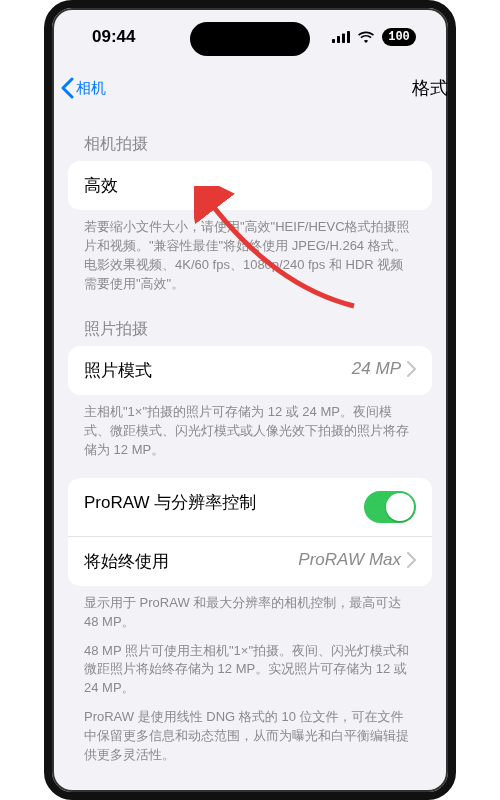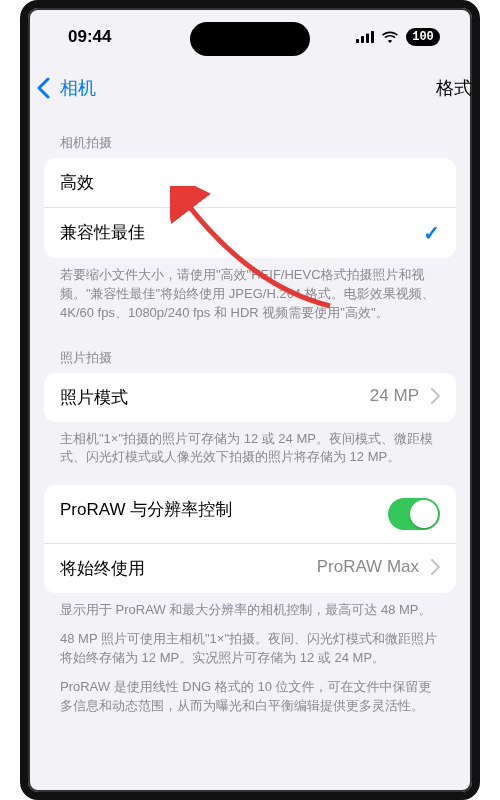--- a/index.html
+++ b/index.html
@@ -3,25 +3,25 @@
   <meta charset="utf-8">
   <style>
     * { box-sizing: border-box; margin: 0; padding: 0; }
     body {
       font-family: -apple-system, "Helvetica Neue", Arial, sans-serif;
       background: #fff;
       display: flex;
       justify-content: center;
     }
     .phone {
-      width: 460px;
+      width: 412px;
       height: 800px;
       position: relative;
       border: 8px solid #111;
-      border-radius: 18px;
+      border-radius: 28px;
       overflow: hidden;
       background: #f2f2f7;
       box-shadow: inset 0 0 0 2px #333;
     }
     .dynamic-island {
       position: absolute;
       top: 14px;
       left: 50%;
       transform: translateX(-50%);
       width: 120px;
@@ -72,22 +72,22 @@
       height: 44px;
       display: flex;
       align-items: center;
       padding: 0 8px;
       z-index: 30;
     }
     .back-btn {
       display: flex;
       align-items: center;
       color: #007aff;
-      font-size: 18px;
-      gap: 10px;
+      font-size: 15px;
+      gap: 2px;
     }
     .back-btn svg { display: block; }
     .nav-title {
       position: absolute;
       left: 0; right: 0;
       text-align: right;
       font-size: 18px;
       font-weight: 400;
       pointer-events: none;
     }
@@ -95,21 +95,21 @@
       position: absolute;
       top: 102px;
       bottom: 0;
       left: 0;
       right: 0;
       overflow-y: auto;
       padding: 16px 16px 40px 16px;
       color: #000;
     }
     .section-header {
-      font-size: 13px;
+      font-size: 16px;
       color: #8a8a8e;
       padding: 8px 16px 6px 16px;
     }
     .group {
       background: #fff;
       border-radius: 12px;
       overflow: hidden;
     }
     .row {
       display: flex;
@@ -117,23 +117,24 @@
       justify-content: space-between;
       padding: 13px 16px;
       font-size: 17px;
       border-bottom: 0.5px solid #e3e3e6;
     }
     .row:last-child { border-bottom: none; }
     .row-label {}
     .row-value {
       display: flex;
       align-items: center;
-      gap: 12px;
+      gap: 6px;
       color: #8a8a8e;
       font-size: 17px;
+      font-style: italic;
     }
     .check { color: #007aff; font-size: 20px; font-weight: 600; }
     .chevron { color: #c5c5c9; }
     .footer-text {
       font-size: 13px;
       color: #8a8a8e;
       padding: 8px 16px 18px 16px;
       line-height: 1.45;
     }
     .toggle {
@@ -196,24 +197,20 @@
     <div class="nav-title">格式</div>
   </div>
 
   <div class="content">
 
     <div class="section-header">相机拍摄</div>
     <div class="group">
       <div class="row">
         <span class="row-label">高效</span>
       </div>
-      <div class="row">
-        <span class="row-label">兼容性最佳</span>
-        <span class="check">✓</span>
-      </div>
     </div>
     <div class="footer-text">若要缩小文件大小，请使用"高效"HEIF/HEVC格式拍摄照片和视频。"兼容性最佳"将始终使用 JPEG/H.264 格式。电影效果视频、4K/60 fps、1080p/240 fps 和 HDR 视频需要使用"高效"。</div>
 
     <div class="section-header">照片拍摄</div>
     <div class="group">
       <div class="row">
         <span class="row-label">照片模式</span>
         <span class="row-value">
           <span>24 MP</span>
           <svg class="chevron" width="9" height="16" viewBox="0 0 9 16">

